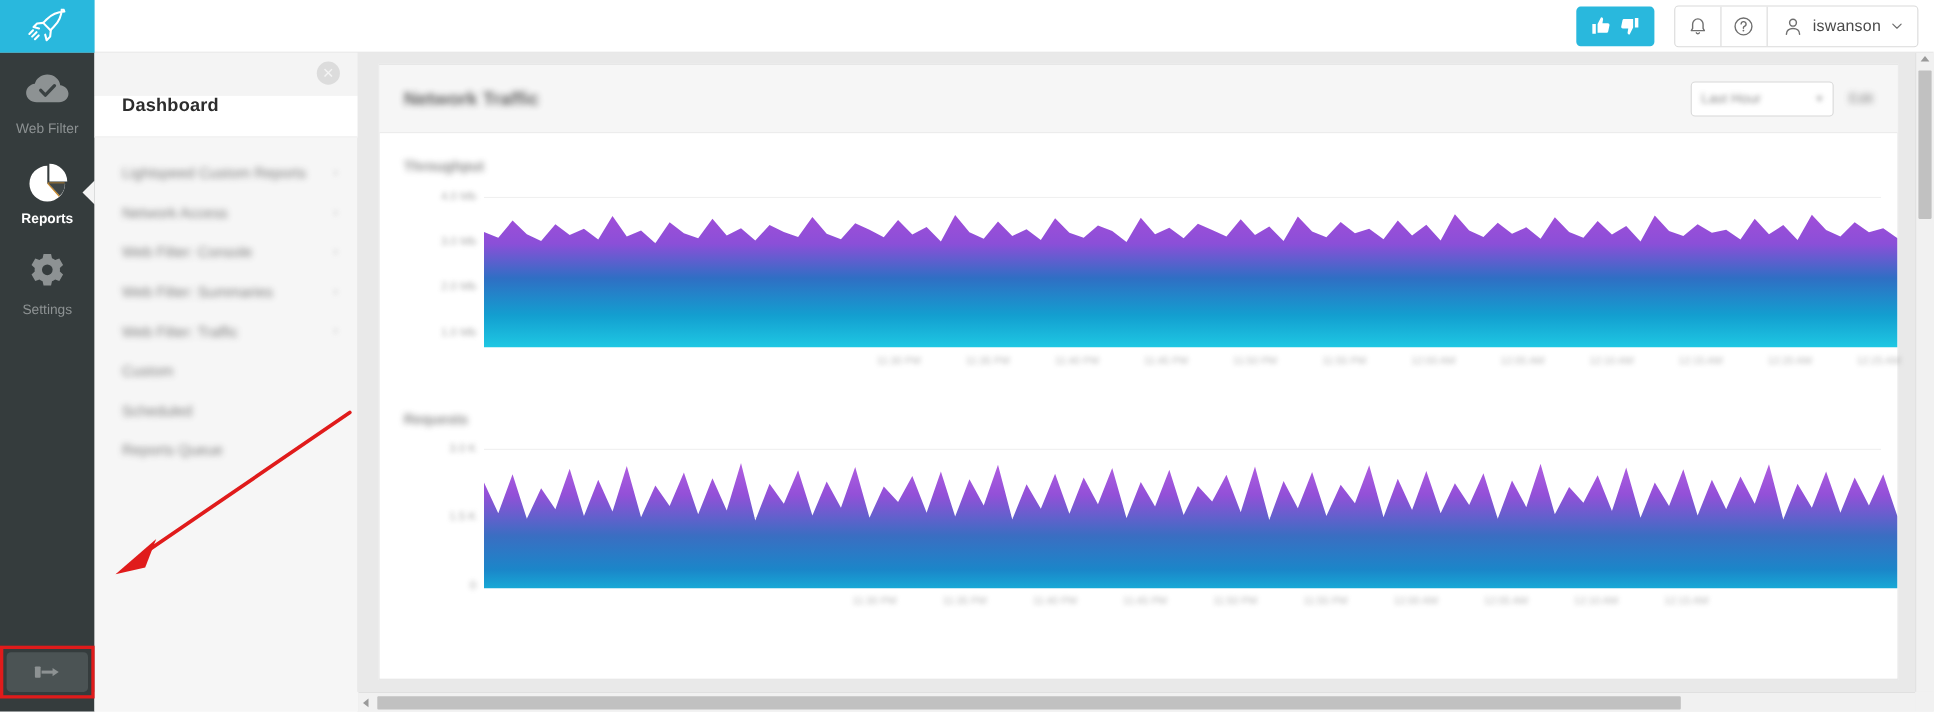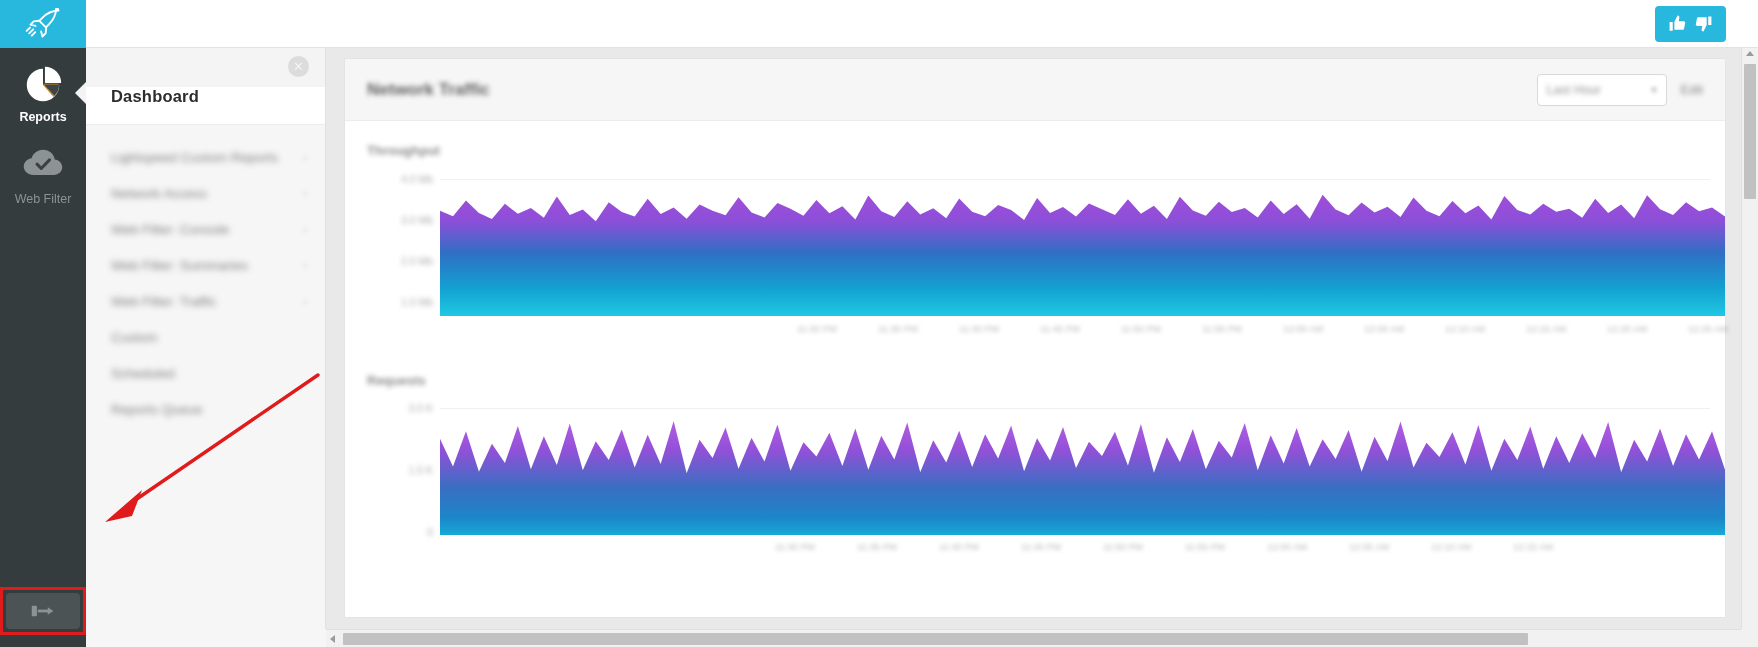--- a/index.html
+++ b/index.html
@@ -215,47 +215,81 @@
     <div class="topbar-right">
       <div class="feedback-btn">
         <svg width="19" height="19" viewBox="0 0 24 24" fill="#ffffff">
           <path d="M2 10h4v11H2zM8 10l4-8c1.6 0 2.4 1 2.4 2.2L13.6 9h6.2c1.2 0 2.1 1.1 1.9 2.3l-1.5 7.2c-.2 1-1 1.5-2 1.5H8z"></path>
         </svg>
         <svg width="19" height="19" viewBox="0 0 24 24" fill="#ffffff">
           <path d="M22 14h-4V3h4zM16 14l-4 8c-1.6 0-2.4-1-2.4-2.2L10.4 15H4.2c-1.2 0-2.1-1.1-1.9-2.3l1.5-7.2c.2-1 1-1.5 2-1.5H16z"></path>
         </svg>
       </div>
 
+      <div class="icon-group">
+        <div class="icon-cell">
+          <svg width="19" height="19" viewBox="0 0 24 24" fill="none" stroke="#6f6f6f" stroke-width="1.6">
+            <path d="M18 15v-5a6 6 0 1 0-12 0v5l-1.5 2.5h15L18 15z" stroke-linejoin="round"></path>
+            <path d="M10.2 20a2 2 0 0 0 3.6 0" stroke-linecap="round"></path>
+          </svg>
+        </div>
+        <div class="icon-cell">
+          <svg width="20" height="20" viewBox="0 0 24 24" fill="none" stroke="#6f6f6f" stroke-width="1.5">
+            <circle cx="12" cy="12" r="9.2"></circle>
+            <path d="M9.4 9.3a2.7 2.7 0 1 1 3.4 2.8c-.6.2-.9.7-.9 1.3v.6" stroke-linecap="round"></path>
+            <circle cx="11.9" cy="16.6" r="1" fill="#6f6f6f" stroke="none"></circle>
+          </svg>
+        </div>
+        <div class="user-cell">
+          <svg width="20" height="20" viewBox="0 0 24 24" fill="none" stroke="#6f6f6f" stroke-width="1.6">
+            <circle cx="12" cy="8" r="3.7"></circle>
+            <path d="M4.8 20.5c0-4 3.3-6.3 7.2-6.3s7.2 2.3 7.2 6.3" stroke-linecap="round"></path>
+          </svg>
+          <span class="user-name">iswanson</span>
+          <svg width="13" height="13" viewBox="0 0 24 24" fill="none" stroke="#6f6f6f" stroke-width="2">
+            <path d="M5 9l7 7 7-7" stroke-linecap="round" stroke-linejoin="round"></path>
+          </svg>
+        </div>
+      </div>
     </div>
   </div>
 
   <div class="rail">
+
+    <div class="rail-item">
+      <span class="glyph">
+        <svg width="44" height="34" viewBox="0 0 48 36">
+          <path d="M13.5 31C7.7 31 3 26.9 3 21.8c0-4.6 3.7-8.4 8.6-9C13 7.4 18 3.5 24 3.5c6.7 0 12.2 4.7 12.8 10.7 4.6.5 8.2 4.1 8.2 8.4 0 4.6-4.1 8.4-9.2 8.4z" fill="#8d9293"></path>
+          <path d="M17.5 19.2l4.6 4.8 9-9.4" fill="none" stroke="#3a4142" stroke-width="3.3" stroke-linecap="round" stroke-linejoin="round"></path>
+        </svg>
+      </span>
+      <span class="rail-label">Web Filter</span>
+    </div>
 
     <div class="rail-item active">
       <span class="glyph">
         <svg width="42" height="42" viewBox="0 0 44 44">
           <path d="M22 5a17 17 0 1 0 17 17H22z" fill="#ffffff"></path>
           <path d="M24 3v17h17A17 17 0 0 0 24 3z" fill="#ffffff"></path>
           <path d="M22.5 21.5L38.5 21.5M22.5 21.5L33.5 34" stroke="#c98b2e" stroke-width="1.4" fill="none"></path>
           <path d="M23 21.5h15.8A16 16 0 0 1 34 33.4z" fill="#3e4546"></path>
         </svg>
       </span>
       <span class="rail-label">Reports</span>
     </div>
 
     <div class="rail-item">
       <span class="glyph">
-        <svg width="44" height="34" viewBox="0 0 48 36">
-          <path d="M13.5 31C7.7 31 3 26.9 3 21.8c0-4.6 3.7-8.4 8.6-9C13 7.4 18 3.5 24 3.5c6.7 0 12.2 4.7 12.8 10.7 4.6.5 8.2 4.1 8.2 8.4 0 4.6-4.1 8.4-9.2 8.4z" fill="#8d9293"></path>
-          <path d="M17.5 19.2l4.6 4.8 9-9.4" fill="none" stroke="#3a4142" stroke-width="3.3" stroke-linecap="round" stroke-linejoin="round"></path>
+        <svg width="38" height="38" viewBox="0 0 40 40" fill="#8d9293">
+          <path d="M23.6 3h-7.2l-.9 4.1a13 13 0 0 0-3 1.7l-4-1.4-3.6 6.2 3.1 2.8a13 13 0 0 0 0 3.4l-3.1 2.8 3.6 6.2 4-1.4c.9.7 1.9 1.3 3 1.7l.9 4.1h7.2l.9-4.1c1.1-.4 2.1-1 3-1.7l4 1.4 3.6-6.2-3.1-2.8a13 13 0 0 0 0-3.4l3.1-2.8-3.6-6.2-4 1.4a13 13 0 0 0-3-1.7z"></path>
+          <circle cx="20" cy="18.2" r="5.1" fill="#353c3d"></circle>
         </svg>
       </span>
-      <span class="rail-label">Web Filter</span>
-    </div>
-
+      <span class="rail-label">Settings</span>
+    </div>
 
     <div class="rail-logout">
       <svg width="26" height="18" viewBox="0 0 30 20" fill="#8d9293">
         <rect x="2" y="4" width="6" height="12" rx="1"></rect>
         <rect x="9" y="8.4" width="13" height="3.2"></rect>
         <path d="M20.5 5.6L27 10l-6.5 4.4z"></path>
       </svg>
     </div>
   </div>
   <div class="highlight-box"></div>

